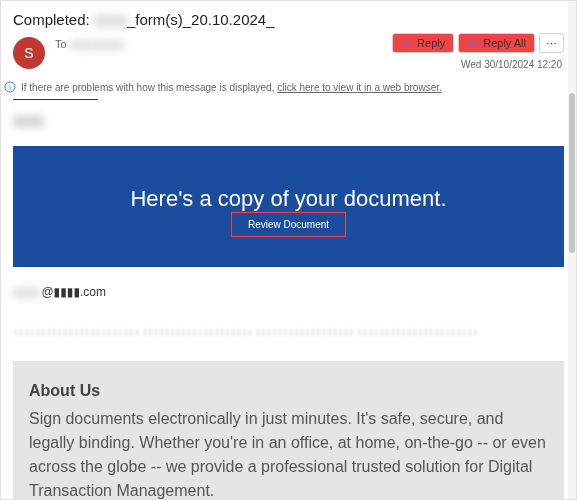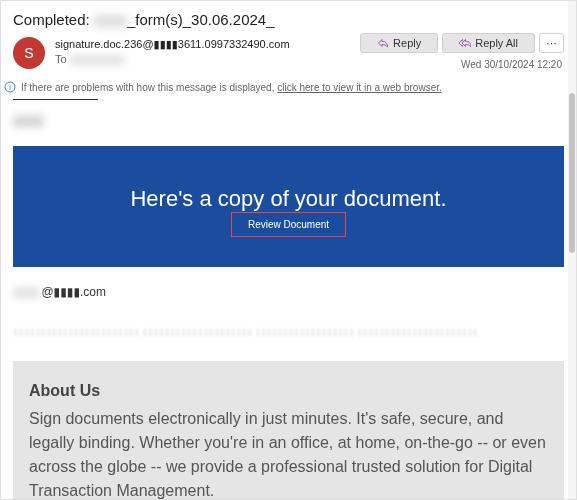--- a/index.html
+++ b/index.html
@@ -5,21 +5,21 @@
 *{margin:0;padding:0;box-sizing:border-box;font-family:"Segoe UI",Arial,sans-serif}
 body{background:#fff;width:577px;height:500px;overflow:hidden;position:relative;border:1px solid #e0e0e0}
 .header{padding:10px 12px 8px;position:relative}
 .subject{font-size:15px;color:#222;margin-bottom:8px}
 .sender-row{display:flex;align-items:flex-start;gap:10px}
 .avatar{width:32px;height:32px;border-radius:50%;background:#c23934;color:#fff;display:flex;align-items:center;justify-content:center;font-size:14px;flex-shrink:0}
 .sender-info{flex:1;font-size:11px;color:#333;line-height:1.4}
 .sender-email{color:#222}
 .to-line{color:#666}
 .actions{position:absolute;top:32px;right:12px;display:flex;gap:4px;align-items:center}
-.action-btn{display:flex;align-items:center;gap:4px;padding:3px 16px;border:1px solid #d0d0d0;border-radius:3px;background:#e5e5e5;font-size:11px;color:#333;cursor:pointer}
+.action-btn{display:flex;align-items:center;gap:4px;padding:3px 8px;border:1px solid #d0d0d0;border-radius:3px;background:#ef4444;font-size:11px;color:#333;cursor:pointer}
 .action-btn svg{width:12px;height:12px}
 .reply-icon{fill:none;stroke:#9b59b6;stroke-width:2}
 .fwd-icon{fill:none;stroke:#2e86de;stroke-width:2}
 .more-btn{padding:3px 6px;border:1px solid #d0d0d0;border-radius:3px;background:#fff;cursor:pointer;font-size:11px;color:#333}
 .timestamp{position:absolute;top:58px;right:14px;font-size:10px;color:#666}
 .info-bar{display:flex;align-items:center;gap:5px;padding:4px 3px;font-size:10px;color:#666}
 .info-bar svg{width:12px;height:12px;flex-shrink:0}
 .info-bar a{color:#666;text-decoration:underline;cursor:pointer}
 .divider{border-bottom:1px solid #333;margin:2px 12px 8px;width:85px}
 .body-area{padding:0 12px}
@@ -33,26 +33,25 @@
 .about-box{background:#e5e5e5;padding:18px 16px;font-size:16px;color:#555;line-height:1.5}
 .about-title{font-weight:bold;color:#444;margin-bottom:4px}
 .scrollbar{position:absolute;right:0;top:0;width:8px;height:100%;background:#f5f5f5}
 .scroll-thumb{position:absolute;right:1px;top:92px;width:6px;height:160px;background:#c4c4c4;border-radius:3px}
 </style>
 </head>
 <body>
 
 <div class="header">
   <div class="subject">
-    <span>Completed: </span><span class="blur-sm">▮▮▮▮</span><span>_form(s)_30.06.2024_</span>
+    <span>Completed: </span><span class="blur-sm">▮▮▮▮</span><span>_form(s)_20.10.2024_</span>
   </div>
   <div class="sender-row">
     <div class="avatar">S</div>
     <div class="sender-info">
-      <div class="sender-email">signature.doc.236@▮▮▮▮3611.0997332490.com</div>
       <div class="to-line">
         <span>To</span>
         <span class="blur-sm">▮▮▮▮▮▮▮▮▮</span>
       </div>
     </div>
   </div>
   <div class="actions">
     <div class="action-btn">
       <svg class="reply-icon" viewBox="0 0 24 24">
           <path d="M10 9V5l-7 7 7 7v-4c5 0 8 1 11 5 0-6-3-12-11-11z"></path>

